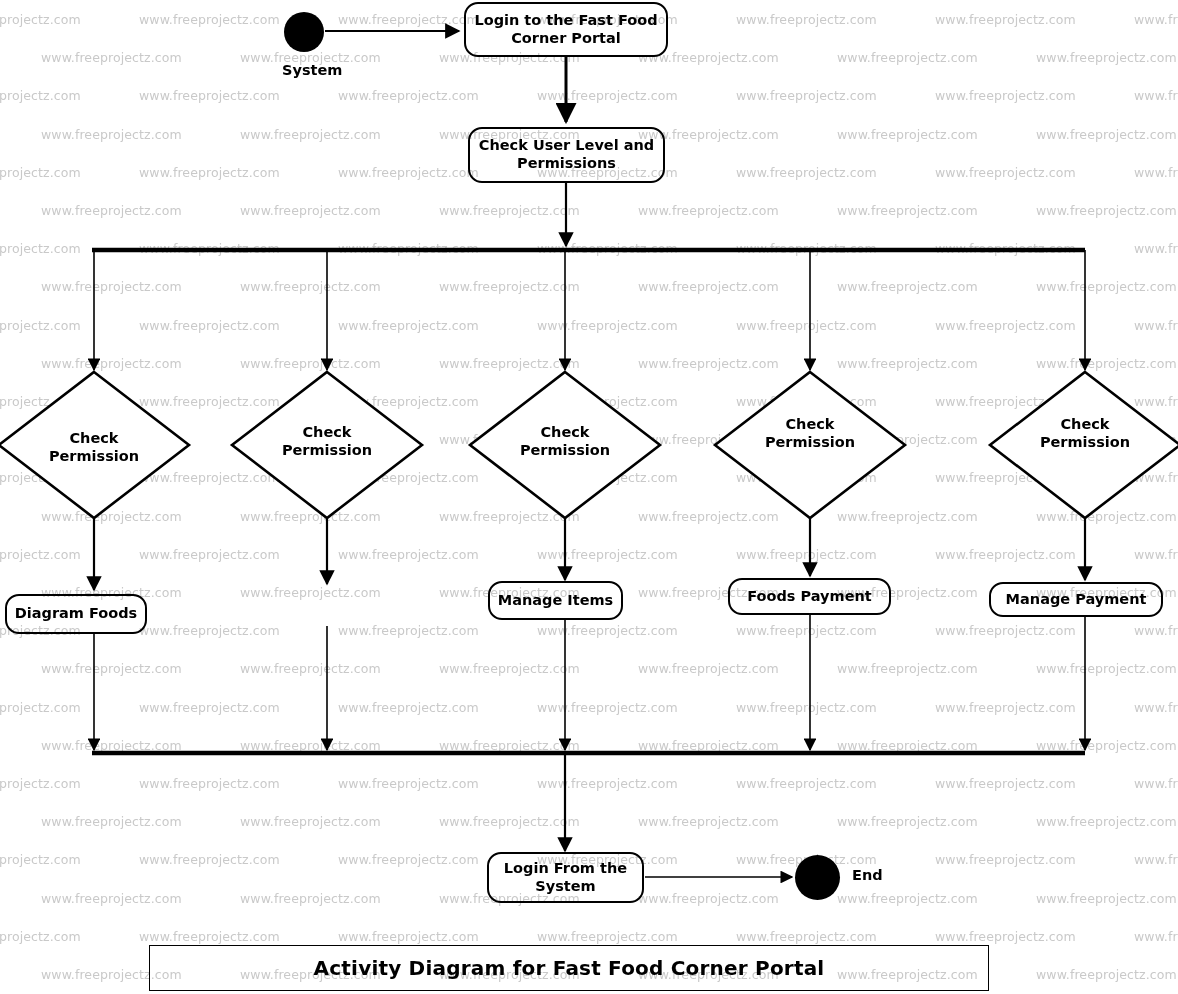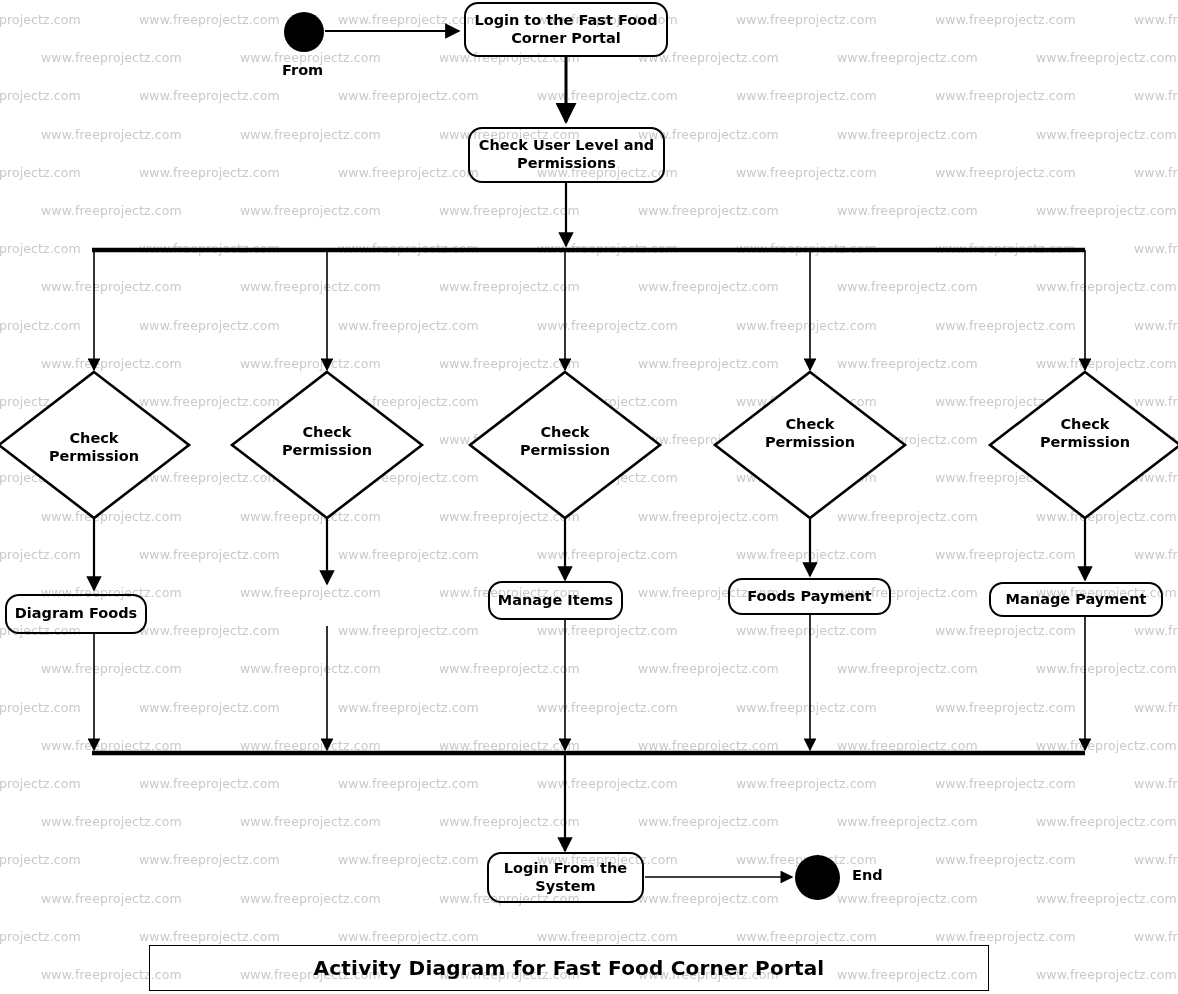--- a/index.html
+++ b/index.html
@@ -341,21 +341,21 @@
 
         <line x1="92" y1="753" x2="1085" y2="753" stroke-width="4.5"></line>
 
         <line x1="565" y1="753" x2="565" y2="851" stroke-width="2.2" marker-end="url(#arrow)"></line>
 
         <line x1="645" y1="877" x2="792" y2="877" stroke-width="1.6" marker-end="url(#arrowthin)"></line>
       </g>
     </svg>
 
     <div class="node terminal" style="left:284px; top:12px; width:40px; height:40px;"></div>
-    <div class="term-label" style="left:282px; top:62px;">From</div>
+    <div class="term-label" style="left:282px; top:62px;">System</div>
 
     <div class="node activity" style="left:464px; top:2px; width:204px; height:55px;">Login to the Fast Food Corner Portal</div>
 
     <div class="node activity" style="left:468px; top:127px; width:197px; height:56px;">Check User Level and Permissions</div>
 
     <div class="decision-label" style="left:44px; top:430px; width:100px;"><span>Check<br>Permission</span></div>
 
     <div class="decision-label" style="left:277px; top:424px; width:100px;"><span>Check<br>Permission</span></div>
 
     <div class="decision-label" style="left:515px; top:424px; width:100px;"><span>Check<br>Permission</span></div>

